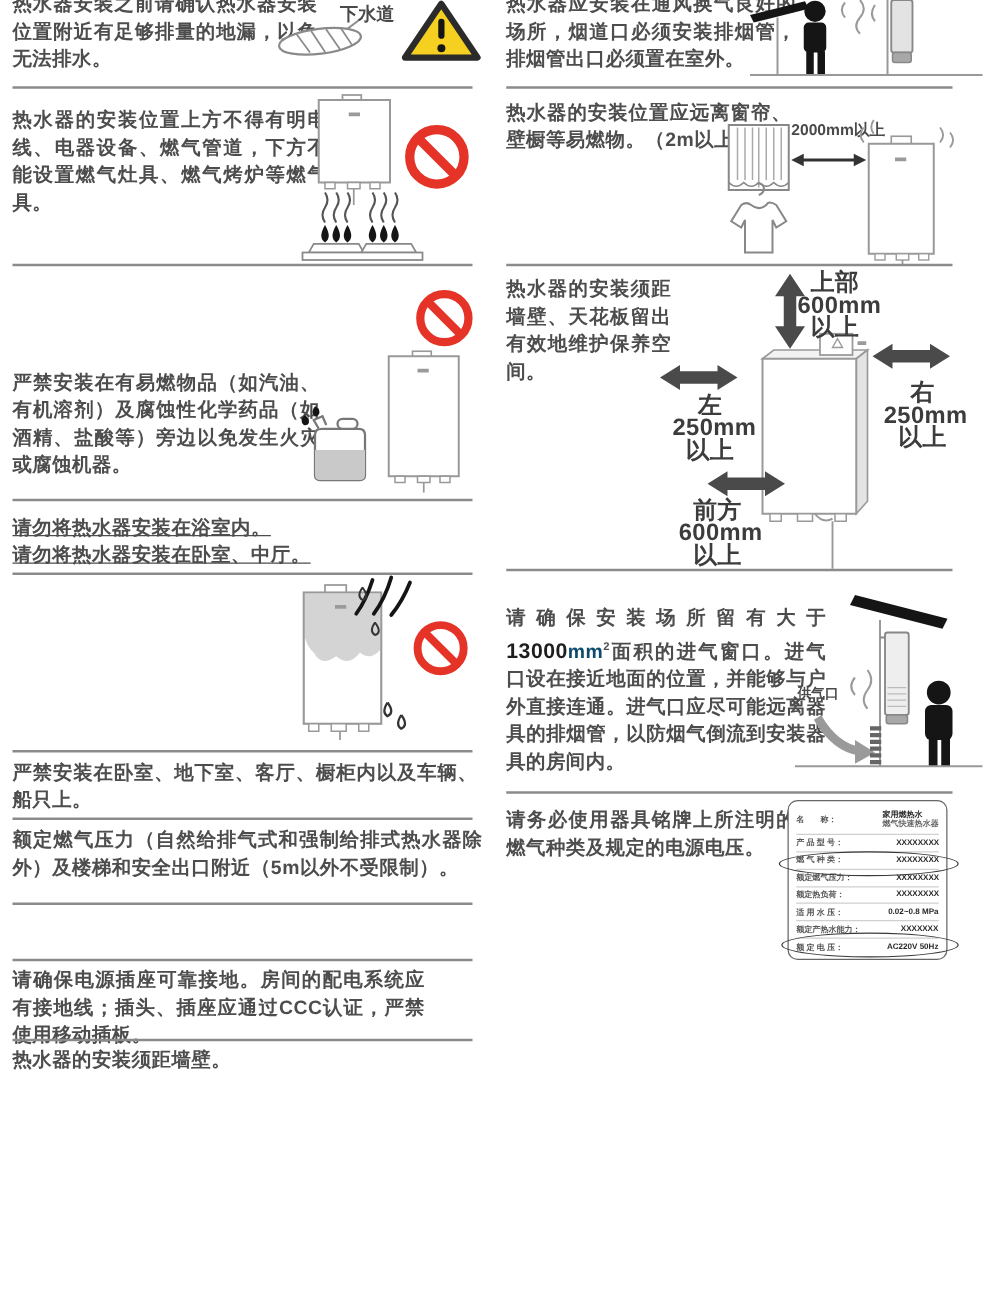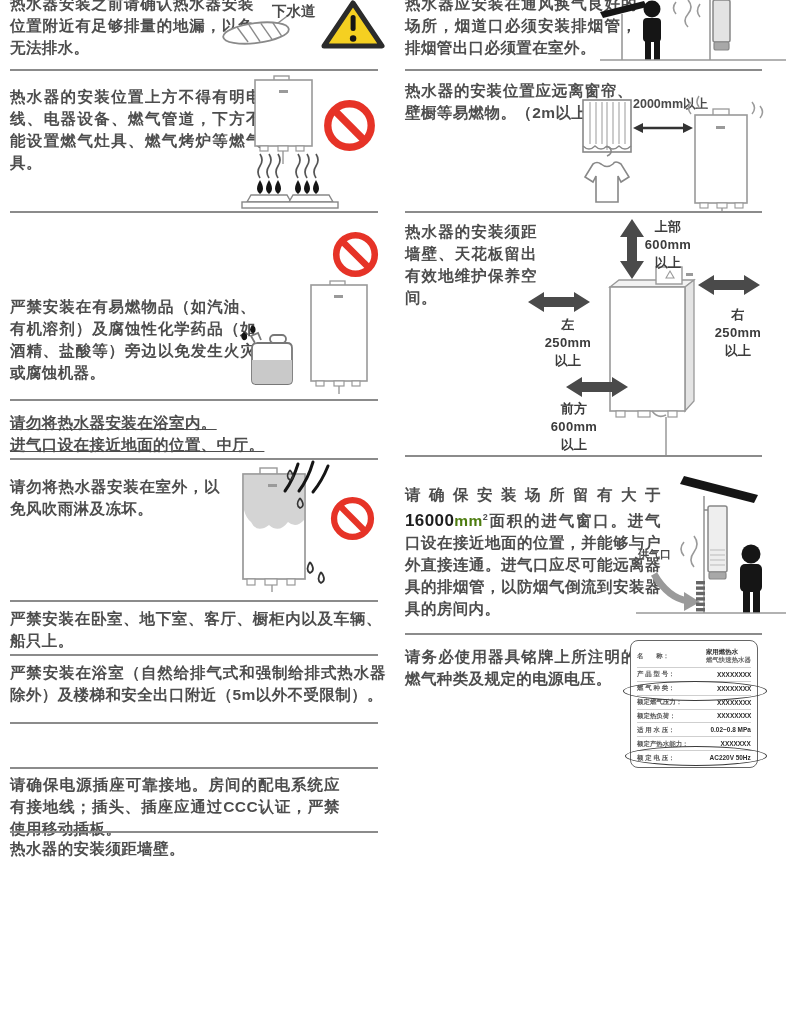--- a/index.html
+++ b/index.html
@@ -7,21 +7,21 @@
     position:relative;width:790px;height:1035px;background:#ffffff;
     overflow:hidden;font-family:"Liberation Sans","DejaVu Sans",sans-serif;
   }
   .txt{
     position:absolute;font-size:15.5px;line-height:22px;color:#4d4d4d;
     font-weight:600;letter-spacing:0.4px;text-align:justify;
   }
   .divider{position:absolute;height:2px;background:#8b8b8b;}
   .small-lbl{position:absolute;color:#4a4a4a;font-weight:700;}
   .clr-lbl{
-    position:absolute;text-align:center;font-size:13px;line-height:18px;
+    position:absolute;text-align:center;font-size:19px;line-height:18px;
     color:#3c3c3c;font-weight:700;letter-spacing:0.3px;
   }
   .clr-lbl div{white-space:nowrap;}
   .bold13000{font-weight:800;color:#1e1e1e;font-size:17px;}
   sup{font-size:9px;}
   svg{position:absolute;overflow:visible;}
   
   #nameplate{
     position:absolute;left:630px;top:640px;width:128px;height:128px;
     border:1.5px solid #666;border-radius:8px;background:#fff;
@@ -128,26 +128,25 @@
     <path d="M15 63 l-4 -7 l7 -3 l3 7" fill="#fff" stroke="#777" stroke-width="1.8"></path>
     <rect x="30" y="55" width="16" height="8" rx="4" fill="#fff" stroke="#777" stroke-width="1.8"></rect>
     <path d="M4 52 q-5 4 -1 8 q5 1 4 -5" fill="#151515"></path>
     <path d="M12 45 q-4 5 0 8 q5 0 3 -6" fill="#151515"></path>
   </svg>
 
   <div class="divider" style="left:10px;top:399px;width:368px;"></div>
 
   <div class="txt" style="left:10px;top:412px;width:372px;text-decoration:underline;">
     <div>请勿将热水器安装在浴室内。</div>
-    <div>进气口设在接近地面的位置、中厅。</div>
+    <div>请勿将热水器安装在卧室、中厅。</div>
   </div>
 
   <div class="divider" style="left:10px;top:458px;width:368px;"></div>
 
-  <div class="txt" style="left:10px;top:476px;width:210px;">请勿将热水器安装在室外，以免风吹雨淋及冻坏。</div>
 
   <svg style="left:238px;top:462px;" width="100" height="130" viewBox="0 0 100 130">
     <rect x="22" y="6" width="17" height="7" fill="#fff" stroke="#999" stroke-width="1.4"></rect>
     <rect x="5" y="12" width="62" height="105" fill="#fff" stroke="#999" stroke-width="1.7"></rect>
     <path d="M6 13 h60 v45 q-8 9 -16 2 q-9 12 -19 3 q-12 9 -18 -3 q-5 -4 -7 -12 Z" fill="#d4d4d4"></path>
     <rect x="30" y="22" width="9" height="3" fill="#9a9a9a"></rect>
     <rect x="9" y="117" width="8" height="6" fill="#fff" stroke="#999" stroke-width="1.2"></rect>
     <rect x="27" y="117" width="12" height="6" fill="#fff" stroke="#999" stroke-width="1.2"></rect>
     <rect x="49" y="117" width="8" height="6" fill="#fff" stroke="#999" stroke-width="1.2"></rect>
     <line x1="34" y1="123" x2="34" y2="130" stroke="#999" stroke-width="1.4"></line>
@@ -166,21 +165,21 @@
     <circle cx="25" cy="25" r="20.5" fill="none" stroke="#E63327" stroke-width="7"></circle>
     <line x1="11.5" y1="11.5" x2="38.5" y2="38.5" stroke="#E63327" stroke-width="7"></line>
   </svg>
 
   <div class="divider" style="left:10px;top:600px;width:368px;"></div>
 
   <div class="txt" style="left:10px;top:608px;width:372px;">严禁安装在卧室、地下室、客厅、橱柜内以及车辆、船只上。</div>
 
   <div class="divider" style="left:10px;top:654px;width:368px;"></div>
 
-  <div class="txt" style="left:10px;top:662px;width:376px;">严禁安装在浴室（自然给排气式和强制给排式热水器除外）及楼梯和安全出口附近（5m以外不受限制）。</div>
+  <div class="txt" style="left:10px;top:662px;width:376px;">额定燃气压力（自然给排气式和强制给排式热水器除外）及楼梯和安全出口附近（5m以外不受限制）。</div>
 
   <div class="divider" style="left:10px;top:722px;width:368px;"></div>
 
 
   <div class="divider" style="left:10px;top:767px;width:368px;"></div>
 
   <div class="txt" style="left:10px;top:774px;width:330px;">请确保电源插座可靠接地。房间的配电系统应有接地线；插头、插座应通过CCC认证，严禁使用移动插板。</div>
 
   <div class="divider" style="left:10px;top:831px;width:368px;"></div>
 
@@ -292,21 +291,21 @@
   </div>
   <div class="clr-lbl" style="left:543px;top:400px;width:62px;">
     <div>前方</div>
     <div>600mm</div>
     <div>以上</div>
   </div>
 
   <div class="divider" style="left:405px;top:455px;width:357px;"></div>
 
   <div class="txt" style="left:405px;top:484px;width:256px;">
-    <span>请确保安装场所留有大于</span><span class="bold13000">16000</span><span style="font-weight:700;color:#4d7c0f;">mm</span><sup>2</sup><span>面积的进气窗口。进气口设在接近地面的位置，并能够与户外直接连通。进气口应尽可能远离器具的排烟管，以防烟气倒流到安装器具的房间内。</span>
+    <span>请确保安装场所留有大于</span><span class="bold13000">13000</span><span style="font-weight:700;color:#0c4a6e;">mm</span><sup>2</sup><span>面积的进气窗口。进气口设在接近地面的位置，并能够与户外直接连通。进气口应尽可能远离器具的排烟管，以防烟气倒流到安装器具的房间内。</span>
   </div>
 
   <svg style="left:632px;top:462px;" width="158" height="155" viewBox="0 0 158 155">
     <polygon points="52,14 126,33 122,41 48,22" fill="#151515"></polygon>
     <line x1="72" y1="34" x2="72" y2="151" stroke="#999" stroke-width="1.6"></line>
     <rect x="76" y="44" width="19" height="66" rx="2" fill="#eee" stroke="#888" stroke-width="1.5"></rect>
     <line x1="76" y1="48" x2="72" y2="48" stroke="#888" stroke-width="1.5"></line>
     <g stroke="#bbb" stroke-width="1">
       <line x1="78" y1="88" x2="93" y2="88"></line>
         <line x1="78" y1="93" x2="93" y2="93"></line>

